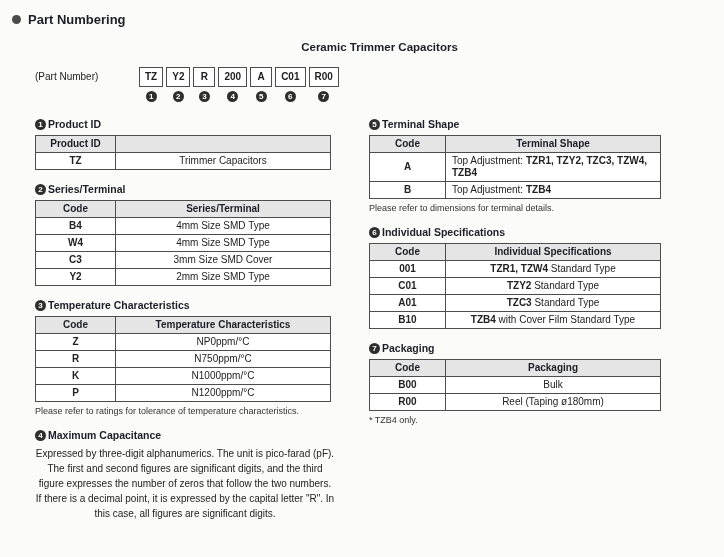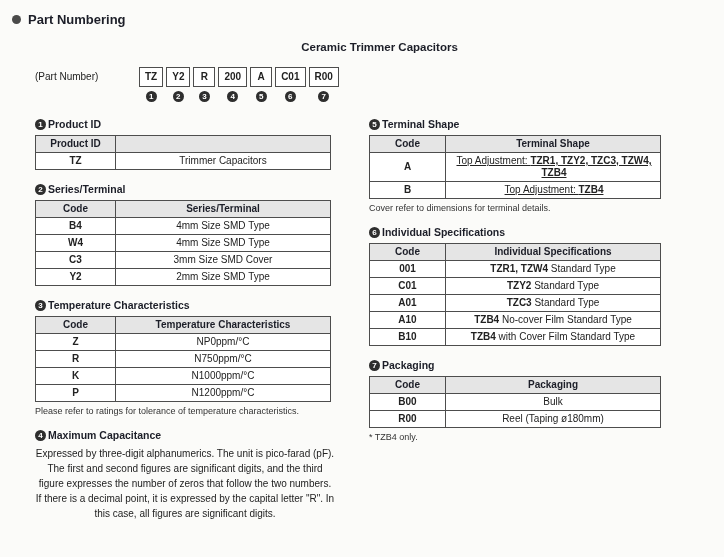--- a/index.html
+++ b/index.html
@@ -56,21 +56,21 @@
   th, td {
     border:1px solid #4d4d4d;
     font-size:10px; line-height:12px;
     padding:2px 4px; text-align:center;
     height:17px;
   }
   th { background:#e5e5e5; font-weight:bold; color:#1c1e28; }
   td.code { font-weight:bold; }
   .w-code  { width:80px; }
   .w-code2 { width:76px; }
-  td.left-al { text-align:center; padding-left:6px;text-decoration:underline; }
+  td.left-al { text-align:left; padding-left:6px; }
   .bold { font-weight:bold; }
 
   .note { font-size:9px; color:#333333; margin-top:4px; }
   .para {
     font-size:10px; line-height:1.5; color:#222222;
     width:300px; margin-top:2px;text-align:center;
   }
 </style>
 </head>
 <body>
@@ -232,21 +232,21 @@
             <tr>
               <td class="code">A</td>
               <td class="left-al"><span>Top Adjustment: </span><span class="bold">TZR1, TZY2, TZC3, TZW4, TZB4</span></td>
             </tr>
             <tr>
               <td class="code">B</td>
               <td class="left-al"><span>Top Adjustment: </span><span class="bold">TZB4</span></td>
             </tr>
           </tbody>
             </table>
-          <div class="note">Cover refer to dimensions for terminal details.</div>
+          <div class="note">Please refer to dimensions for terminal details.</div>
         </div>
 
         <div class="sec">
           <div class="sec-head">
             <span class="circ">6</span>
             <span class="sec-title">Individual Specifications</span>
           </div>
           <table>
             <tbody>
                 <tr>
@@ -257,24 +257,20 @@
               <td class="code">001</td>
               <td><span class="bold">TZR1, TZW4</span><span> Standard Type</span></td>
             </tr>
             <tr>
               <td class="code">C01</td>
               <td><span class="bold">TZY2</span><span> Standard Type</span></td>
             </tr>
             <tr>
               <td class="code">A01</td>
               <td><span class="bold">TZC3</span><span> Standard Type</span></td>
-            </tr>
-            <tr>
-              <td class="code">A10</td>
-              <td><span class="bold">TZB4</span><span> No-cover Film Standard Type</span></td>
             </tr>
             <tr>
               <td class="code">B10</td>
               <td><span class="bold">TZB4</span><span> with Cover Film Standard Type</span></td>
             </tr>
           </tbody>
             </table>
         </div>
 
         <div class="sec">

